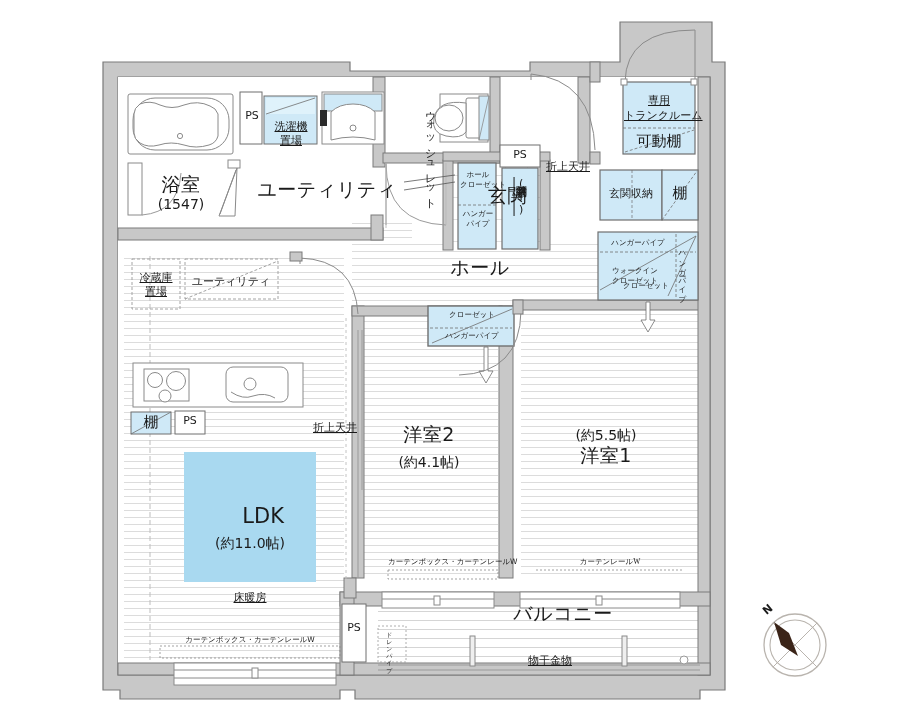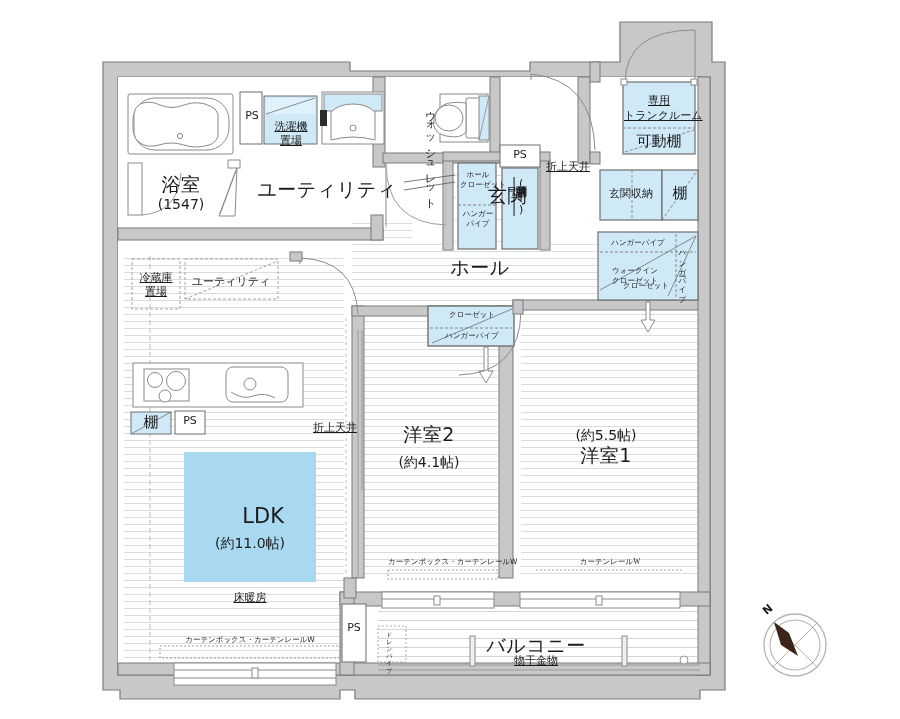--- a/index.html
+++ b/index.html
@@ -367,42 +367,42 @@
 
   <div class="lbl big-room" style="left:216px; top:505px; width:68px;">LDK</div>
   <div class="lbl room-sub" style="left:194px; top:536px; width:112px;">(約11.0帖)</div>
 
   <div class="lbl room-name" style="left:389px; top:425px; width:80px;">洋室2</div>
   <div class="lbl room-sub" style="left:381px; top:455px; width:96px;">(約4.1帖)</div>
 
   <div class="lbl room-name" style="left:563px; top:398px; width:86px;margin-top:48px;">洋室1</div>
   <div class="lbl room-sub" style="left:555px; top:428px; width:102px;">(約5.5帖)</div>
 
-  <div class="lbl room-name" style="left:471px; top:604px; width:130px;margin-top:32px;">バルコニー</div>
+  <div class="lbl room-name" style="left:498px; top:604px; width:130px;">バルコニー</div>
 
   <div class="lbl xsmall" style="left:265px; top:120px; width:52px; line-height:1.25;">洗濯機
 置場</div>
 
   <div class="lbl small" style="left:241px; top:110px; width:22px;">PS</div>
   <div class="lbl small" style="left:505px; top:149px; width:30px;">PS</div>
   <div class="lbl small" style="left:177px; top:415px; width:26px;">PS</div>
   <div class="lbl small" style="left:343px; top:622px; width:22px;">PS</div>
 
   <div class="lbl xsmall" style="left:132px; top:271px; width:48px; line-height:1.3;">冷蔵庫
 置場</div>
   <div class="lbl small" style="left:184px; top:276px; width:94px;">ユーティリティ</div>
 
   <div class="lbl mid" style="left:138px; top:415px; width:26px;">棚</div>
 
   <div class="lbl xsmall" style="left:215px; top:592px; width:70px;">床暖房</div>
 
   <div class="lbl xsmall" style="left:300px; top:422px; width:70px;">折上天井</div>
   <div class="lbl xsmall" style="left:537px; top:161px; width:62px;">折上天井</div>
 
-  <div class="lbl xsmall" style="left:500px; top:655px; width:72px;">物干金物</div>
+  <div class="lbl xsmall" style="left:500px; top:655px; width:72px;text-align:right;">物干金物</div>
 
   <div class="lbl vert micro" style="left:386px; top:628px;">ドレンパイプ</div>
 
   <div class="lbl xsmall" style="left:624px; top:94px; width:70px; line-height:1.35;">専用
 トランクルーム</div>
   <div class="lbl mid" style="left:626px; top:134px; width:66px;">可動棚</div>
 
   <div class="lbl vert xsmall" style="left:515px; top:177px;">玄関収納(T)</div>
 
   <div class="lbl small" style="left:601px; top:188px; width:60px;">玄関収納</div>

